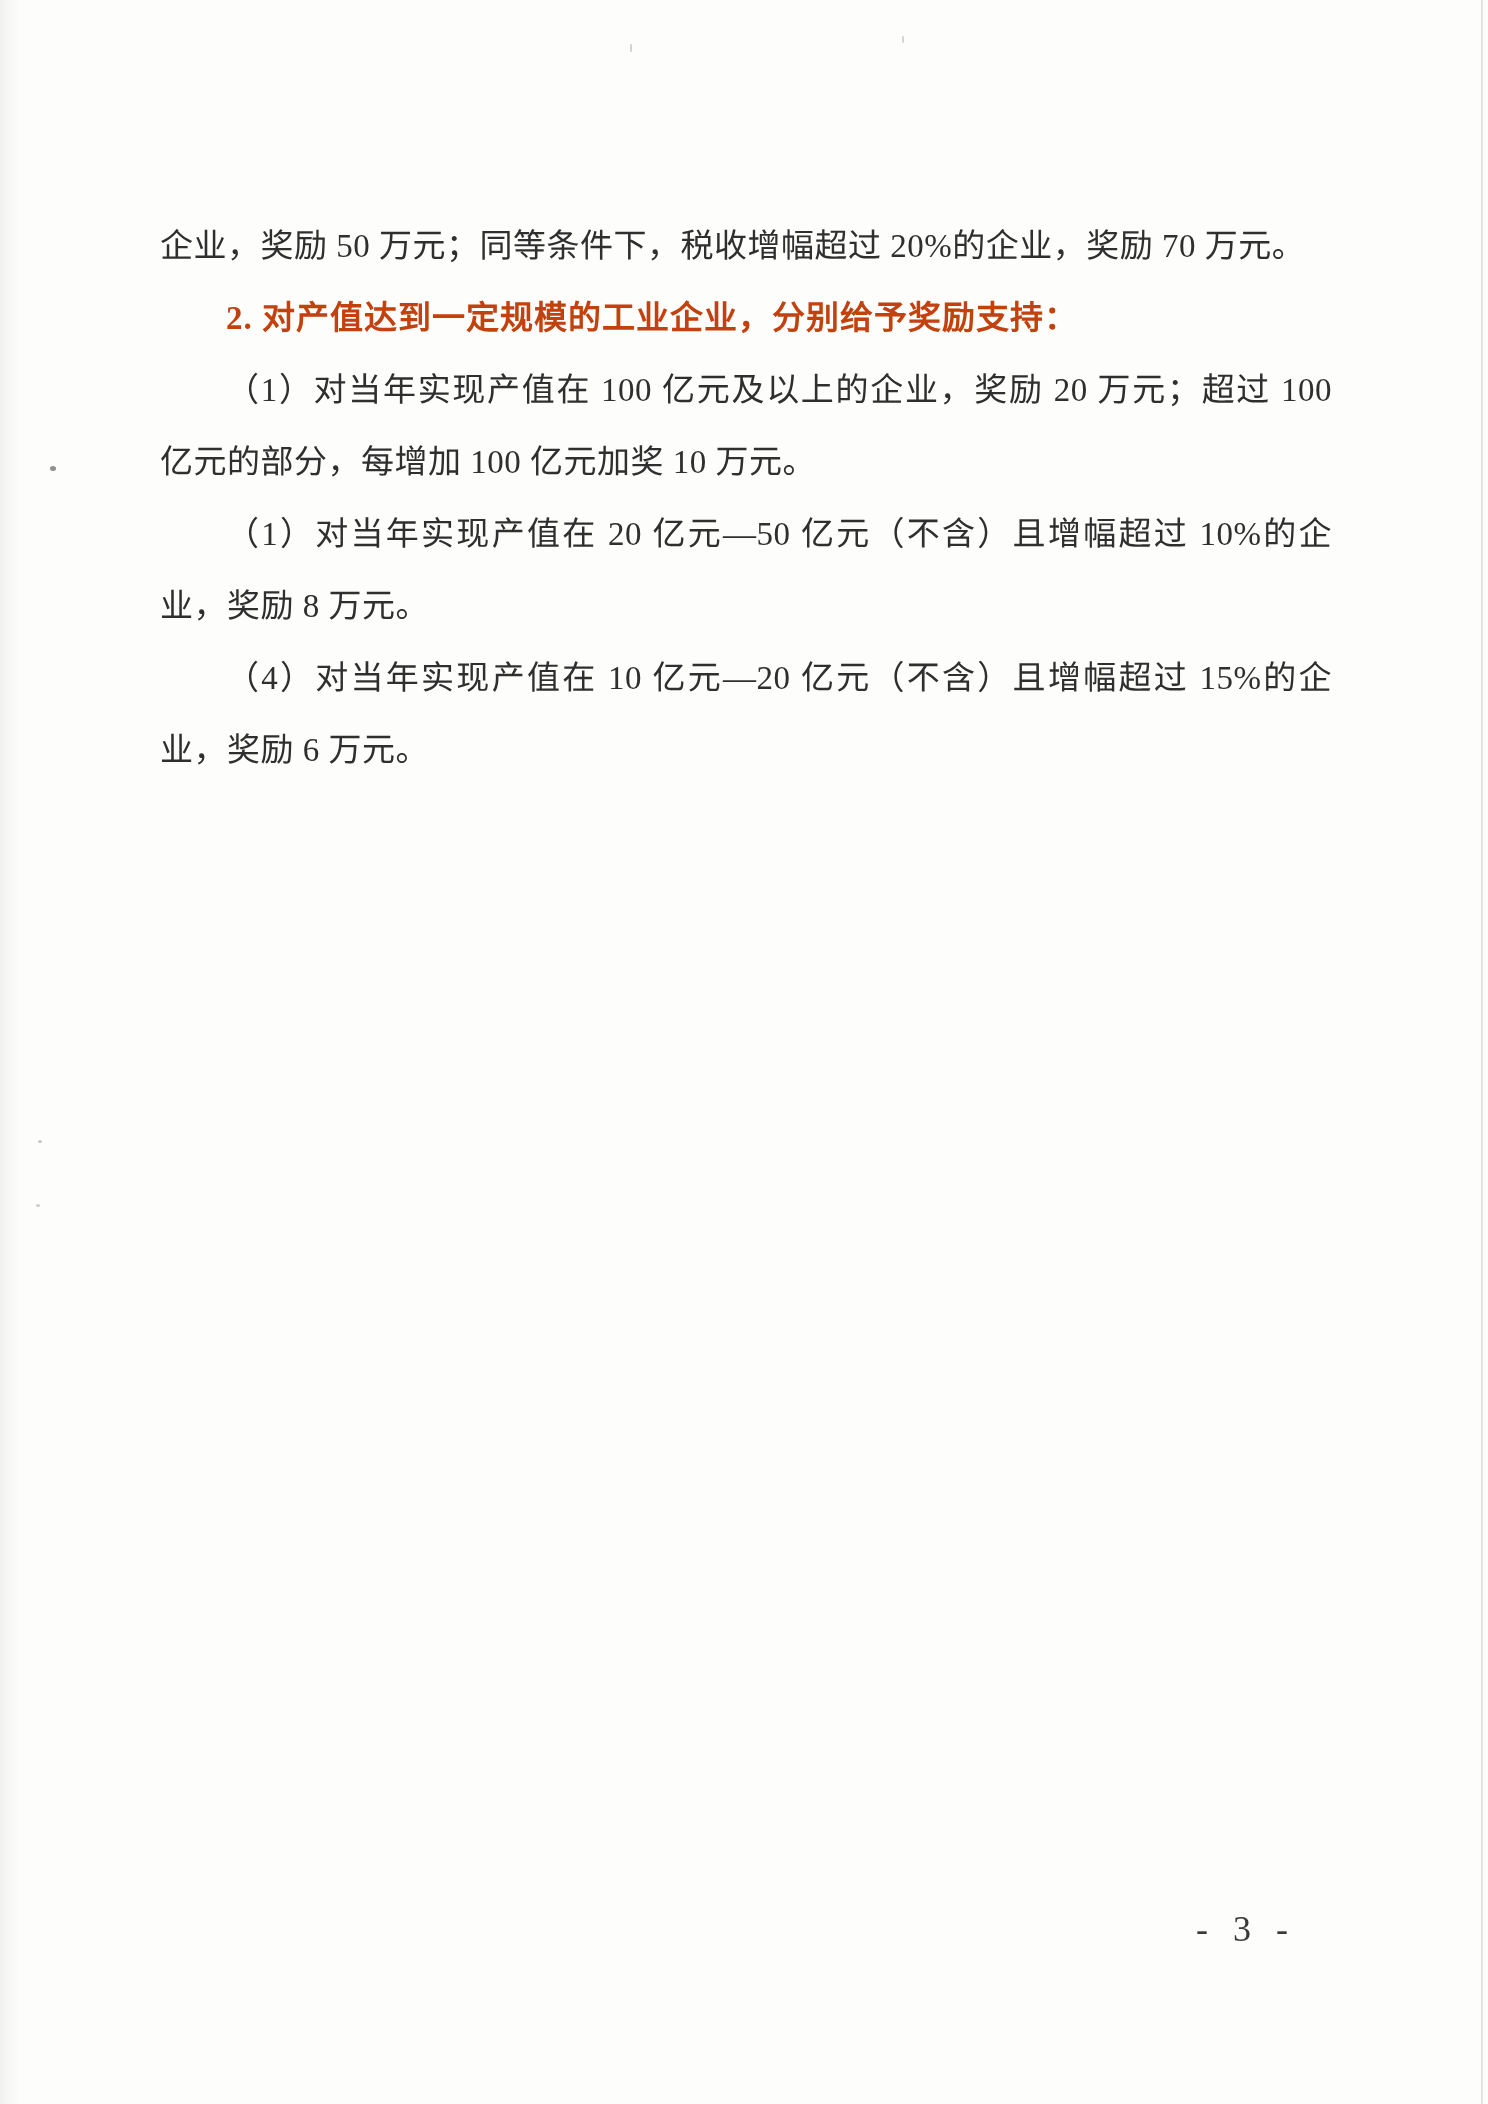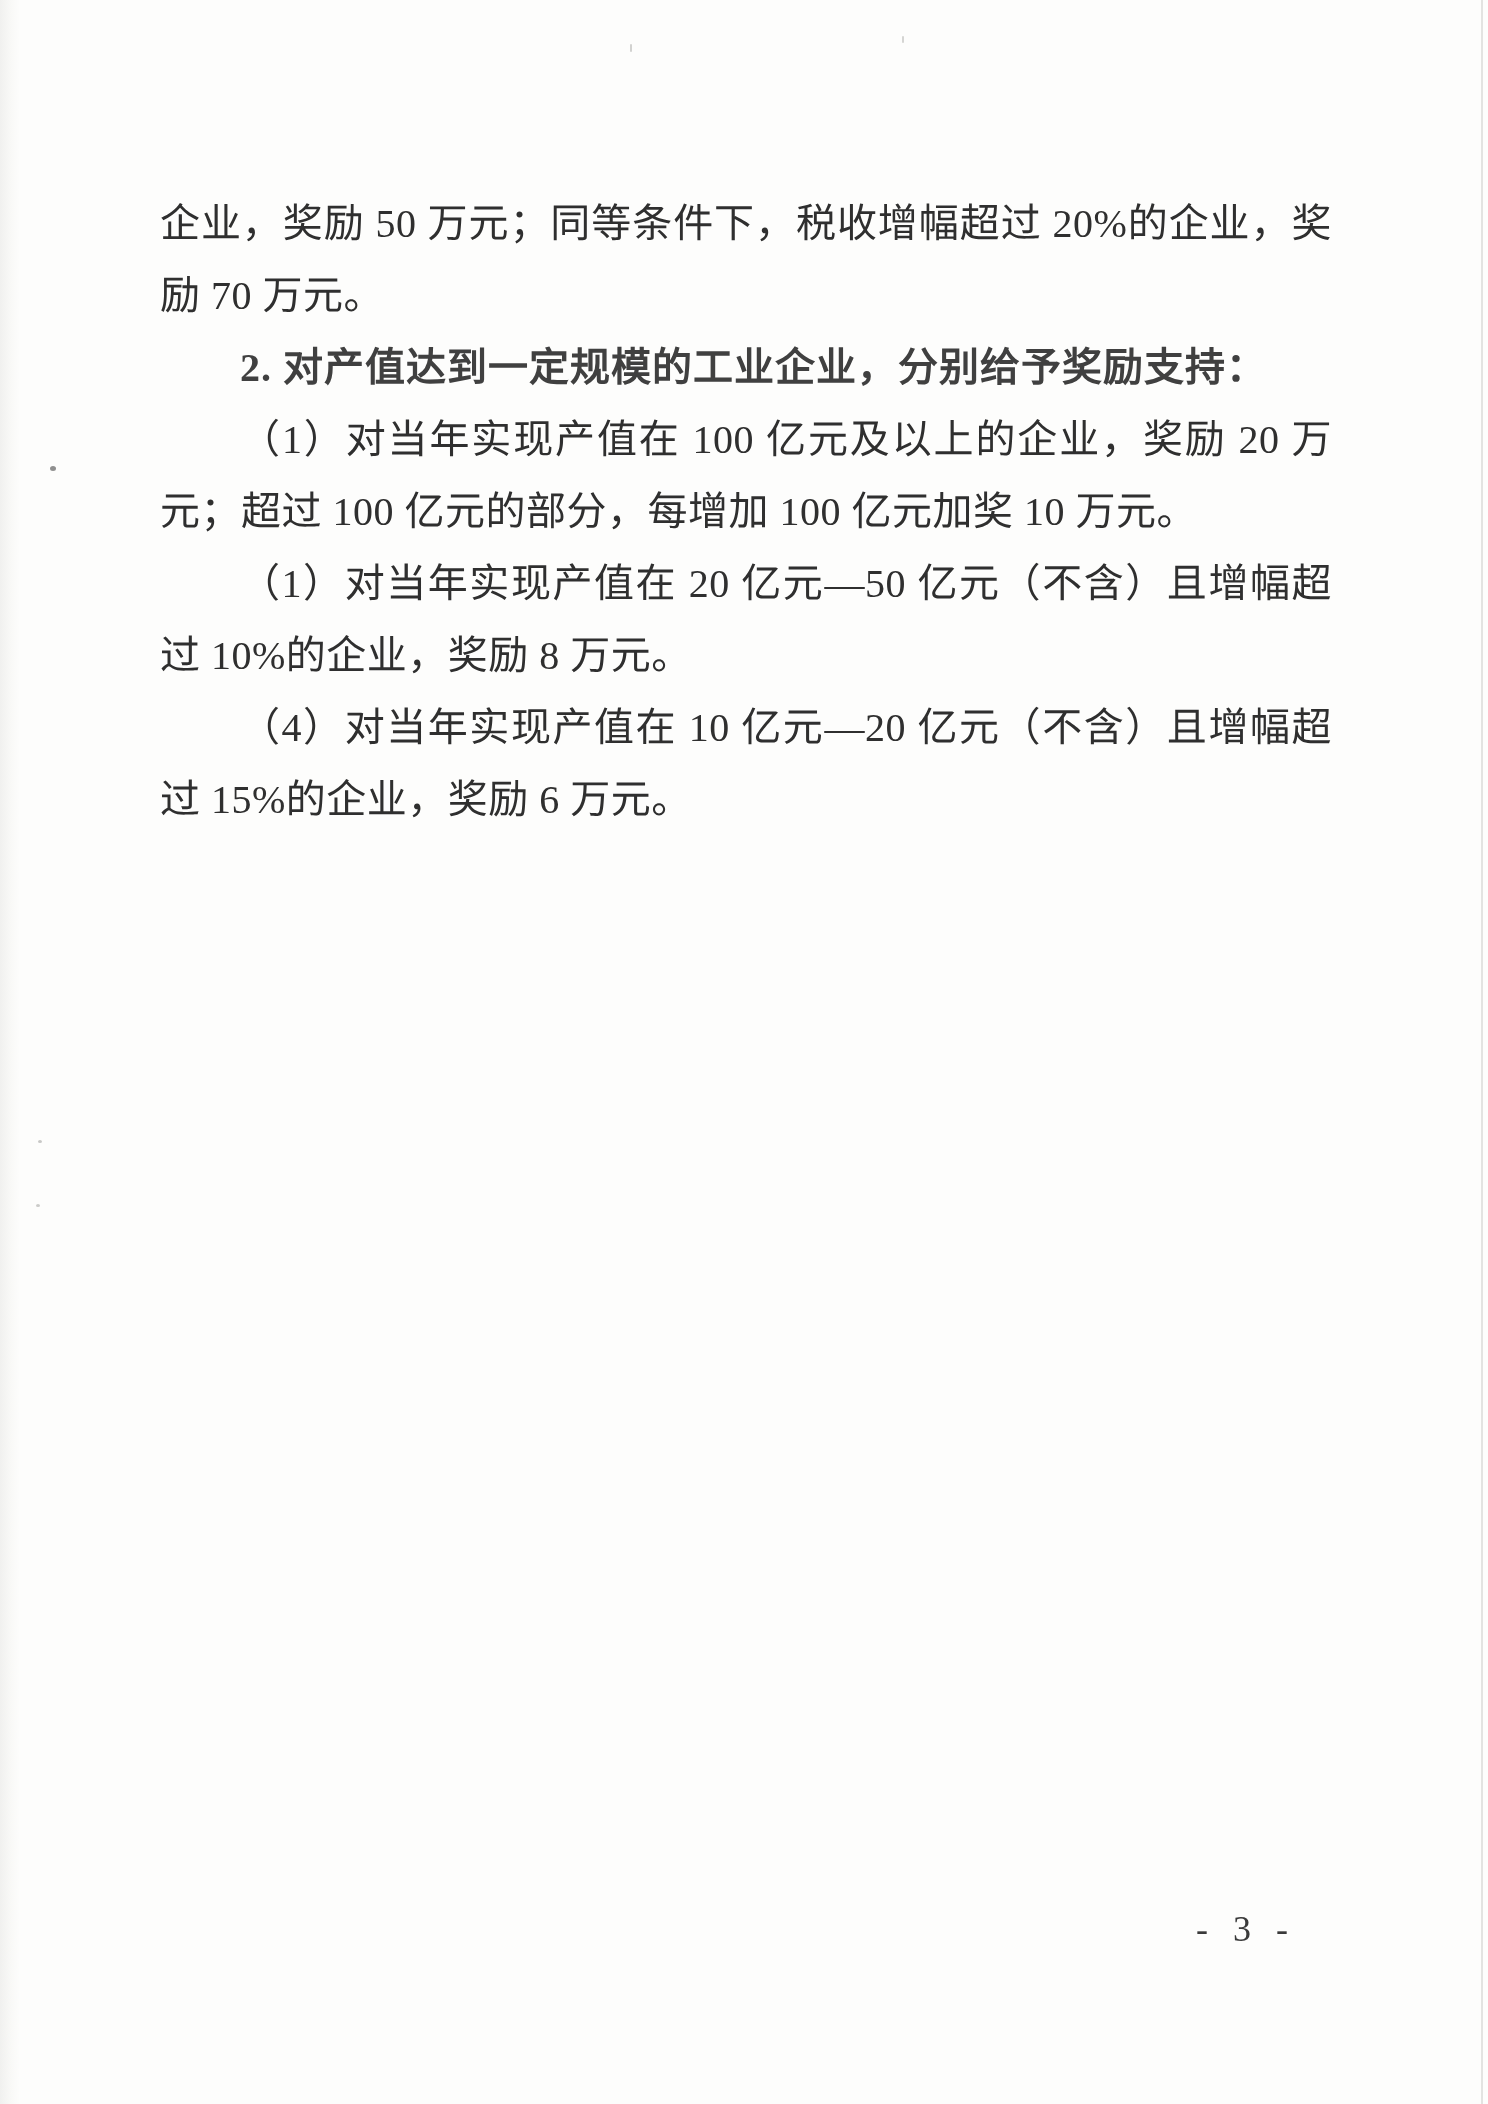--- a/index.html
+++ b/index.html
@@ -38,38 +38,38 @@
   .speck.s1 { left: 50px;  top: 466px;  width: 6px; height: 5px; background: #8f8f8f; }
   .speck.s2 { left: 38px;  top: 1140px; width: 4px; height: 3px; background: #c8c8c6; }
   .speck.s3 { left: 36px;  top: 1204px; width: 4px; height: 3px; background: #cbcbc9; }
   .speck.s4 { left: 630px; top: 44px;   width: 2px; height: 8px; background: #d2d2d0; border-radius: 1px; }
   .speck.s5 { left: 902px; top: 36px;   width: 2px; height: 7px; background: #d5d5d3; border-radius: 1px; }
 
   .content {
     position: absolute;
     left: 160px;
     right: 156px;
-    top: 188px;
+    top: 210px;
     color: #2f2f2f;
-    font-size: 40px;
+    font-size: 33px;
     line-height: 72px;
     text-align: justify;
     text-justify: inter-character;
     letter-spacing: 0.5px;
   }
   .content p {
     margin: 0;
     padding: 0;
   }
   .content p.indent {
     text-indent: 2em;
   }
   .content p.heading {
     font-weight: 700;
-    color: #404040;
+    color: #c2410c;
     letter-spacing: 1px;
   }
   .page-footer {
     position: absolute;
     top: 1908px;
     right: 192px;
     font-size: 36px;
     letter-spacing: 8px;
     color: #3a3a3a;
     white-space: nowrap;

